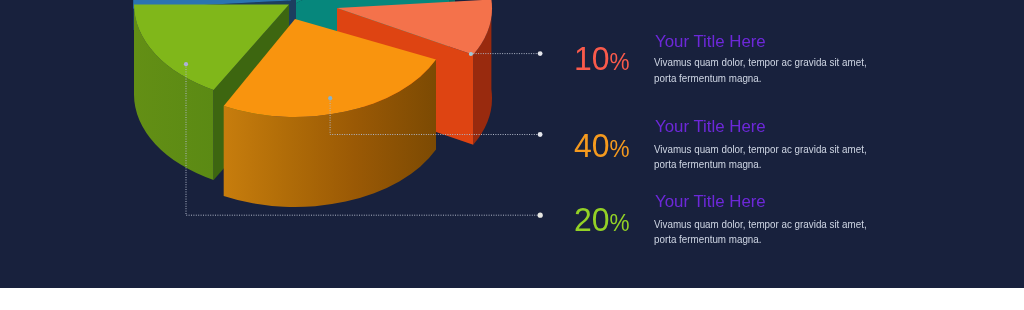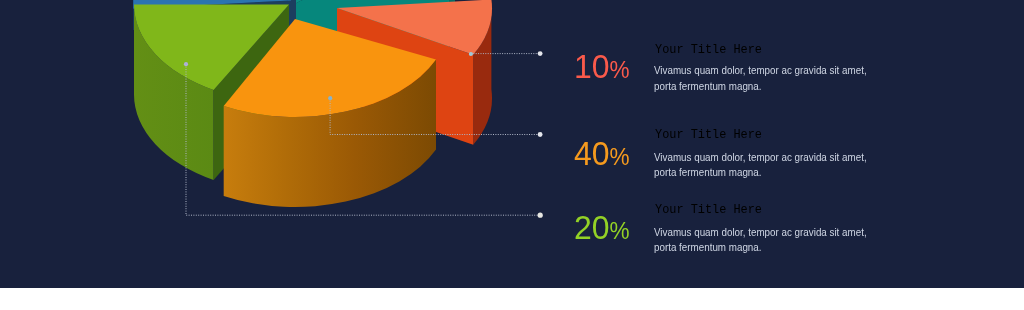--- a/index.html
+++ b/index.html
@@ -2,30 +2,30 @@
 <html><head>
 <meta charset="utf-8">
 <title>3D Pie Chart Infographic</title>
 <style>
   html,body{margin:0;padding:0;}
   body{width:1024px;height:310px;overflow:hidden;background:#ffffff;
        font-family:"Liberation Sans",sans-serif;-webkit-font-smoothing:antialiased;}
   #stage{position:relative;width:1024px;height:310px;overflow:hidden;}
   #panel{position:absolute;left:0;top:0;width:1024px;height:288px;background:#18213d;}
   #chart{position:absolute;left:0;top:0;}
-  #legend{position:absolute;left:0;top:16px;width:1024px;height:288px;text-align:right;}
+  #legend{position:absolute;left:0;top:8px;width:1024px;height:288px;text-align:right;}
   .row{position:absolute;left:0;width:1024px;height:0;}
   .pct{position:absolute;left:574px;line-height:34px;white-space:nowrap;
        font-family:"Liberation Sans",sans-serif;font-weight:400;
        transform-origin:left top;transform:scaleX(0.94);}
   .pct .n{font-size:34px;letter-spacing:0px;}
   .pct .s{font-size:24px;letter-spacing:0px;}
-  .title{position:absolute;left:654.5px;line-height:14px;font-size:12px;
-         color:#000000;white-space:nowrap;transform-origin:left top;
-         transform:scaleX(0.99);font-family:Liberation Mono, monospace;}
+  .title{position:absolute;left:654.5px;line-height:14px;font-size:17px;
+         color:#6d28d9;white-space:nowrap;transform-origin:left top;
+         transform:scaleX(0.99);}
   .bodyline{position:absolute;left:654px;line-height:14.5px;font-size:11px;
             color:#cfd6e4;white-space:nowrap;transform-origin:left top;
             transform:scaleX(0.8925);}
 </style>
 </head>
 <body>
 
 <div id="stage">
   <div id="panel"></div>
 

